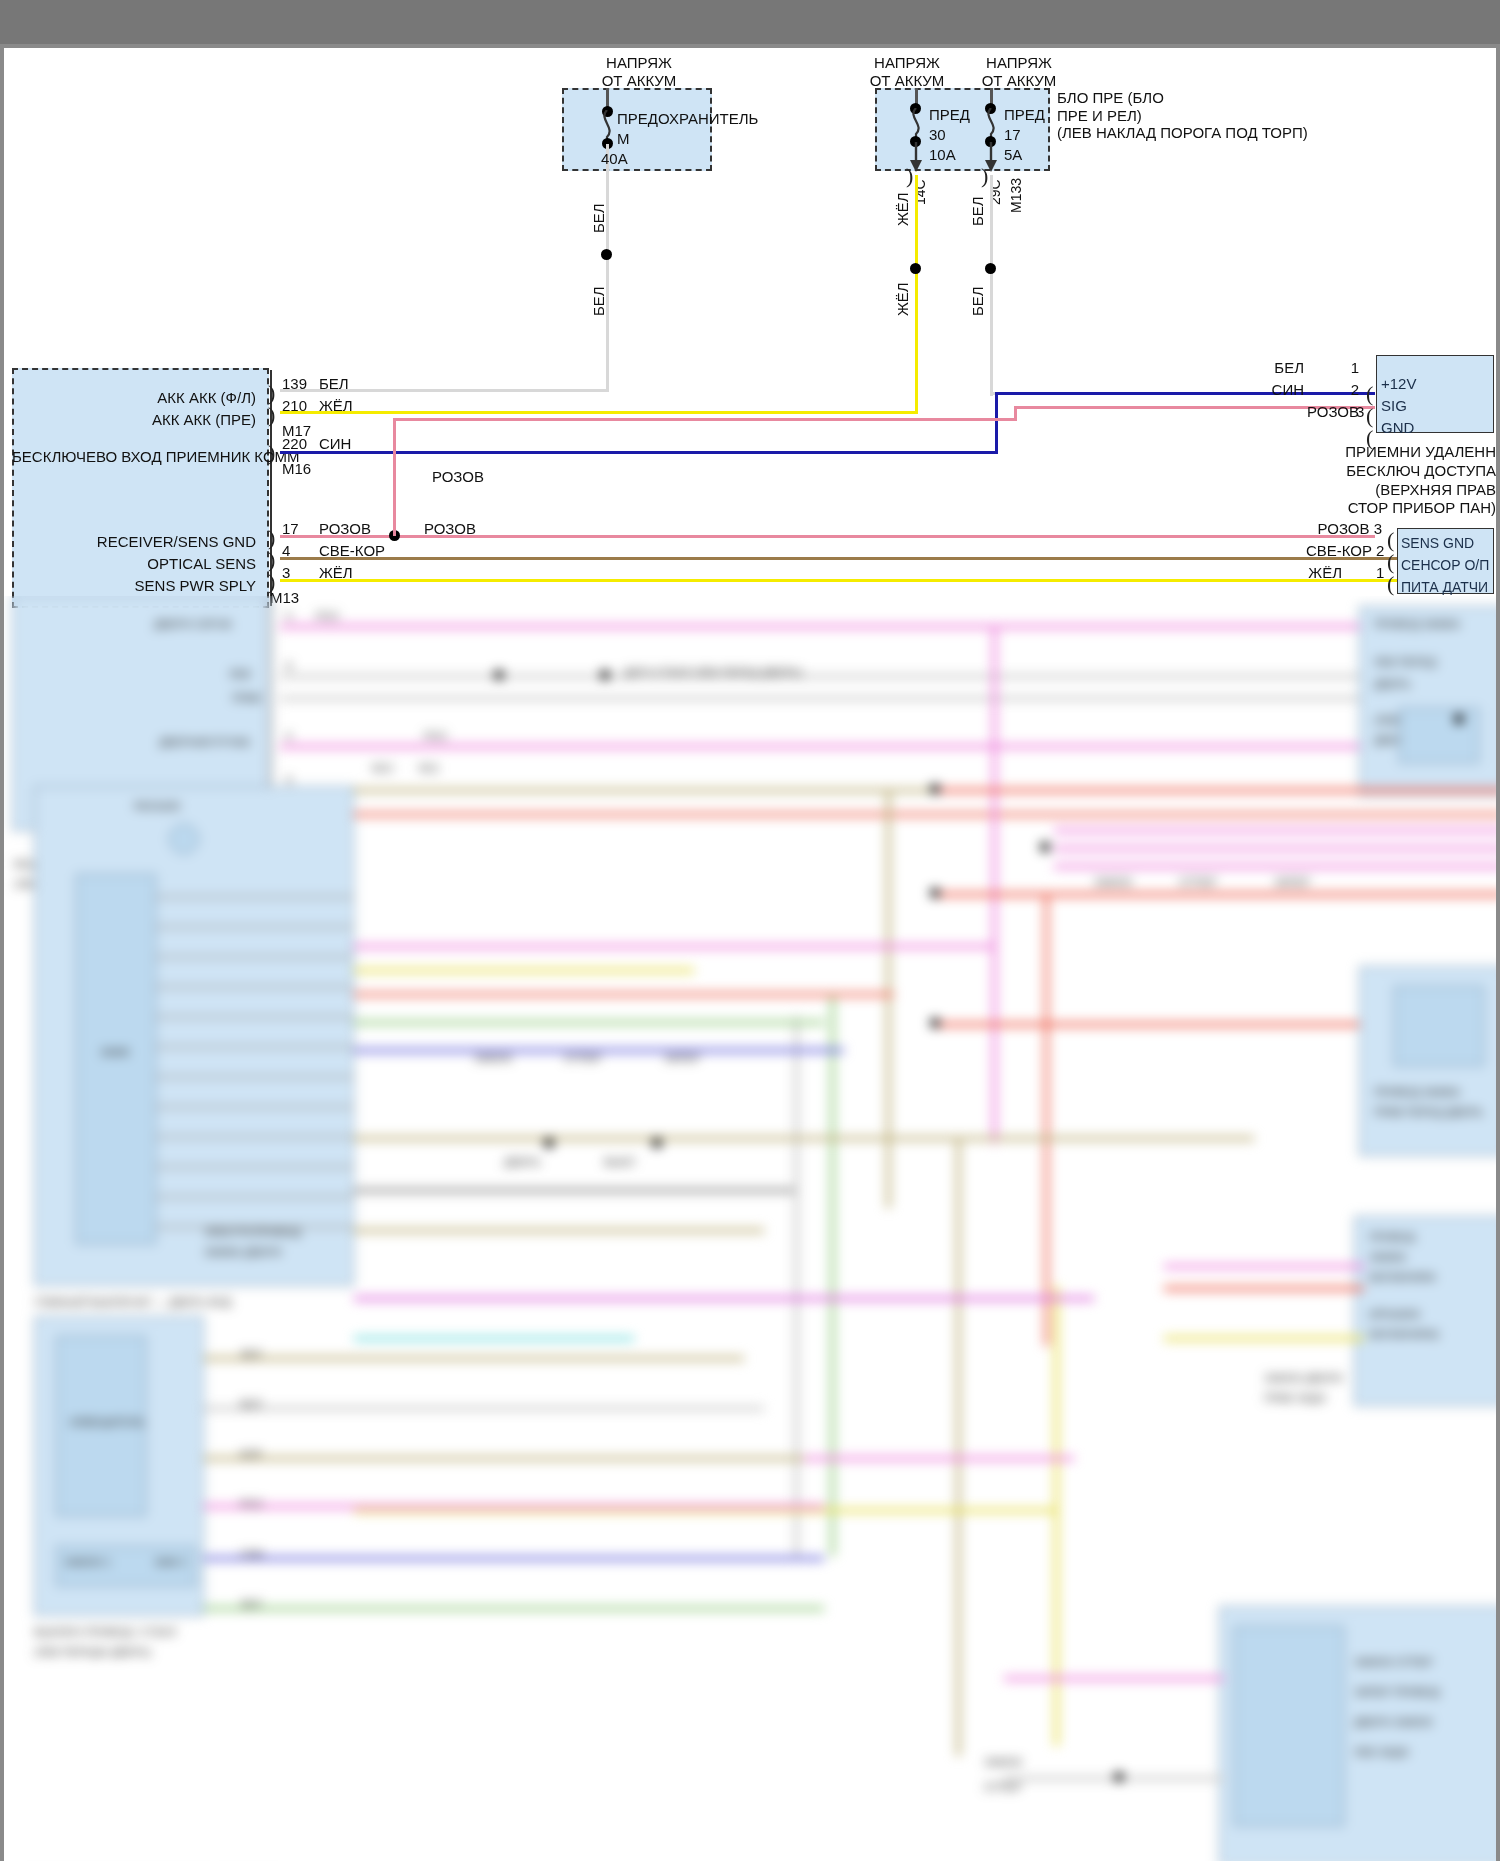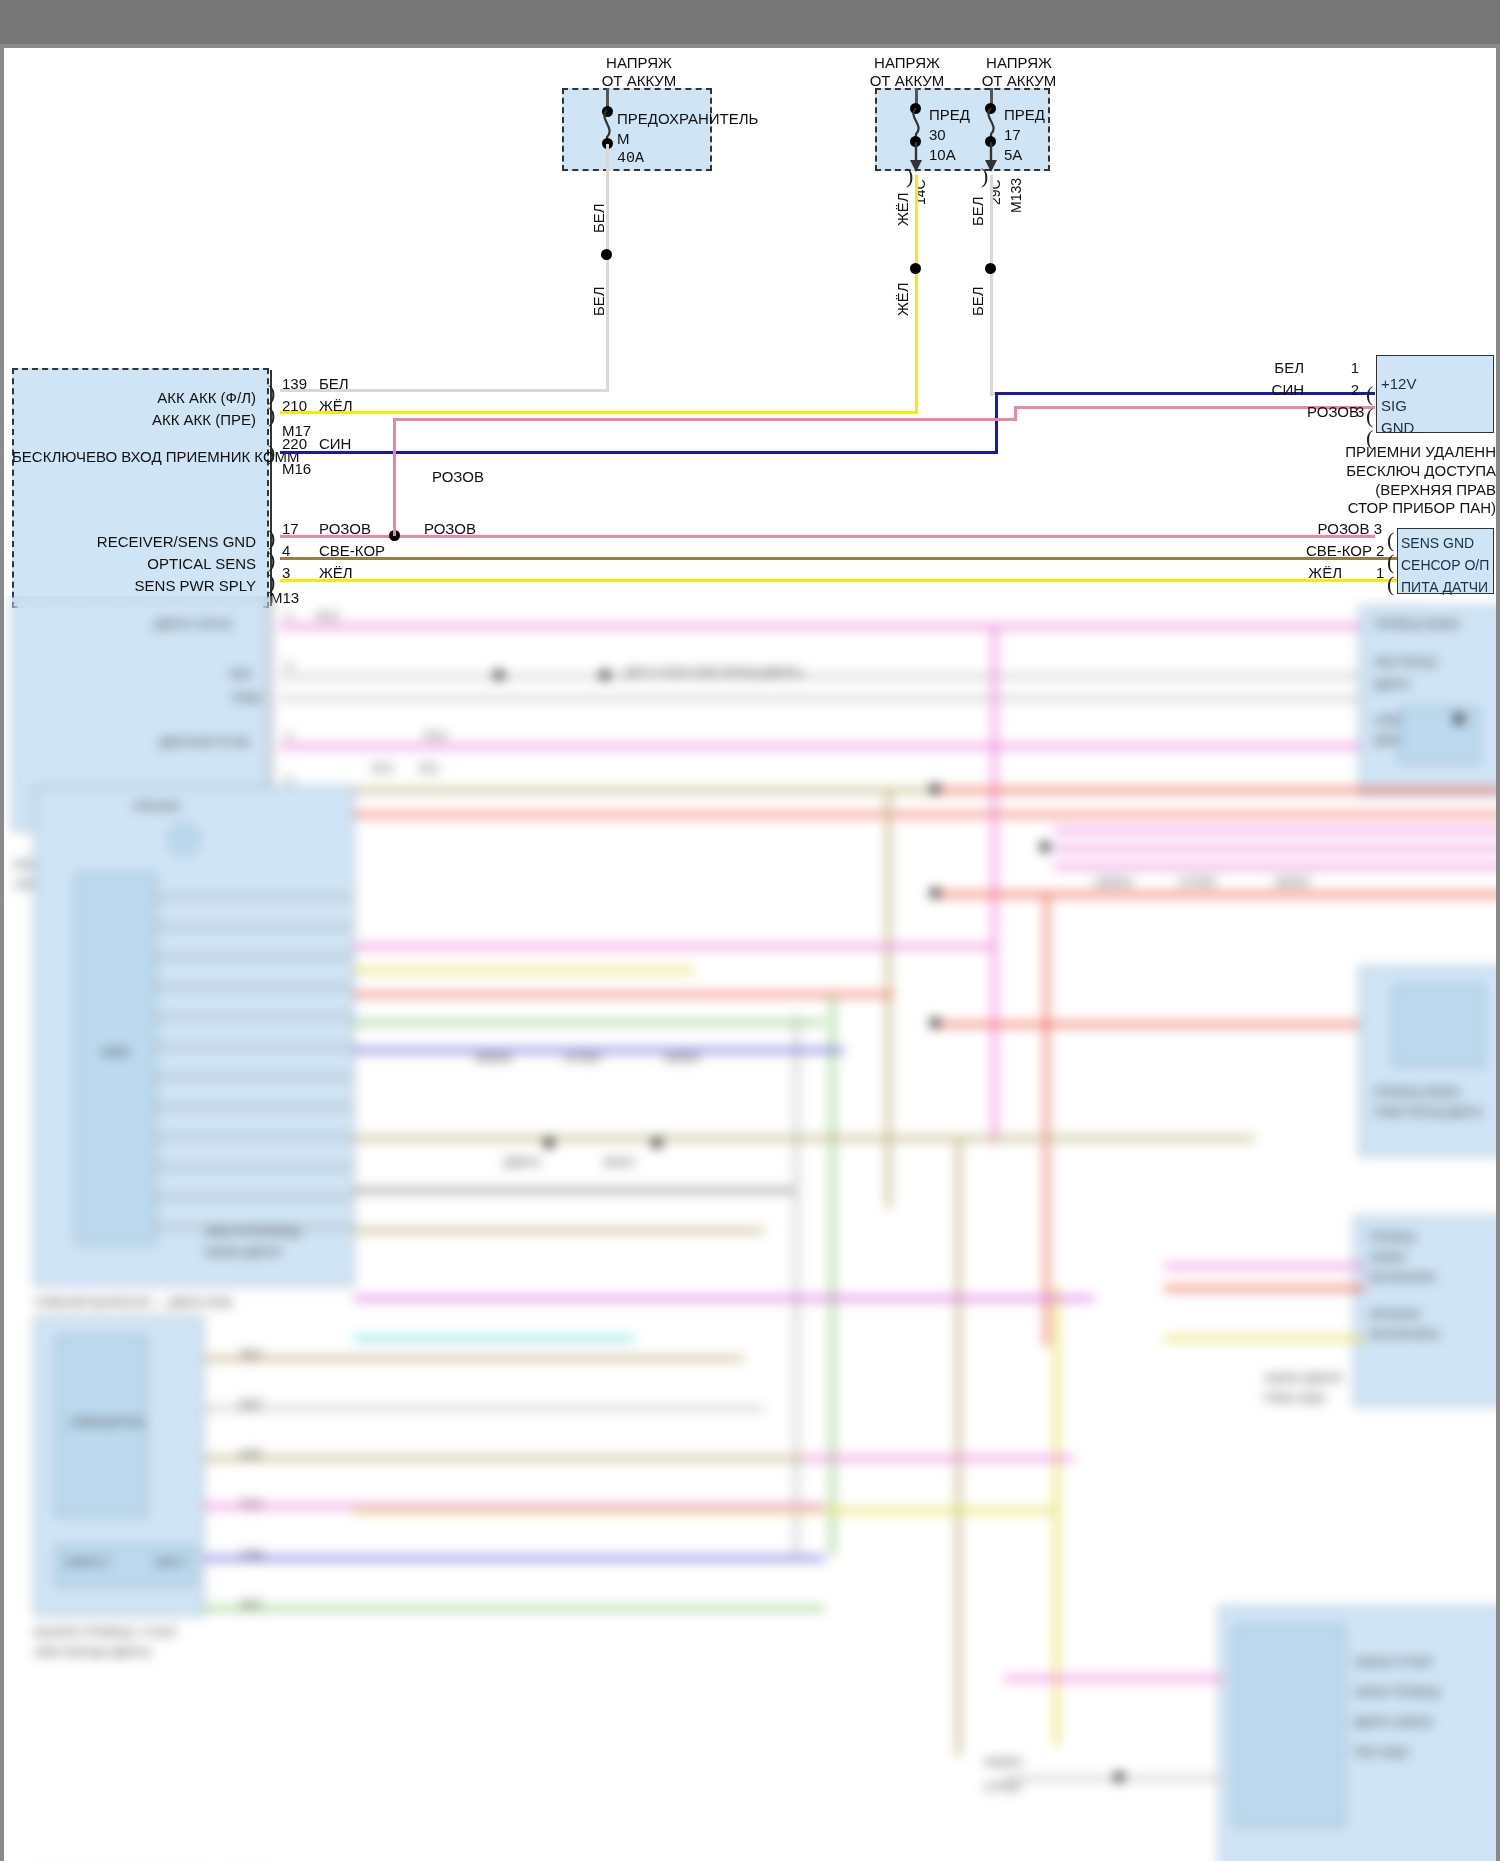--- a/index.html
+++ b/index.html
@@ -46,21 +46,21 @@
   <div class="box-dash" style="left:558px;top:40px;width:150px;height:83px;"></div>
   <div class="vw" style="left:602px;top:40px;height:23px;background:#555;"></div>
   <div class="dot" style="left:598px;top:58px;"></div>
   <svg class="abs" style="left:592px;top:62px;" width="22" height="36">
     <path d="M11 0 C 2 9, 20 18, 11 27 L 11 36" stroke="#333" stroke-width="2.2" fill="none"></path>
   </svg>
   <div class="dot" style="left:598px;top:90px;"></div>
   <div class="vw" style="left:602px;top:96px;height:180px;background:#d8d8d8;"></div>
   <div class="txt" style="left:613px;top:62px;">ПРЕДОХРАНИТЕЛЬ</div>
   <div class="txt" style="left:613px;top:82px;">М</div>
-  <div class="txt" style="left:613px;top:102px;font-family:Liberation Mono, monospace;">40A</div>
+  <div class="txt" style="left:597px;top:102px;">40A</div>
   <div class="vtxt" style="left:586px;top:185px;">БЕЛ</div>
   <div class="dot" style="left:597px;top:201px;"></div>
   <div class="vtxt" style="left:586px;top:268px;">БЕЛ</div>
 
   <div class="hw" style="left:276px;top:341px;width:328px;background:#d8d8d8;"></div>
   <div class="vw" style="left:602px;top:276px;height:68px;background:#d8d8d8;"></div>
 
   <div class="txt c" style="left:838px;top:6px;width:130px;">НАПРЯЖ
 ОТ АККУМ</div>
   <div class="txt c" style="left:950px;top:6px;width:130px;">НАПРЯЖ
@@ -88,20 +88,23 @@
   </svg>
   <div class="dot" style="left:981px;top:88px;"></div>
   <svg class="abs" style="left:978px;top:94px;" width="18" height="32">
     <path d="M9 0 L 9 24" stroke="#333" stroke-width="2.4" fill="none"></path>
     <path d="M3 18 L 9 30 L 15 18 Z" fill="#333"></path>
   </svg>
   <div class="txt" style="left:1000px;top:58px;">ПРЕД</div>
   <div class="txt" style="left:1000px;top:78px;">17</div>
   <div class="txt" style="left:1000px;top:98px;">5A</div>
 
+  <div class="txt" style="left:1053px;top:41px;">БЛО ПРЕ (БЛО
+ПРЕ И РЕЛ)
+(ЛЕВ НАКЛАД ПОРОГА ПОД ТОРП)</div>
 
   <div class="conn" style="left:902px;top:115px;">)</div>
   <div class="conn" style="left:977px;top:115px;">)</div>
 
   <div class="vtxt" style="left:890px;top:178px;">ЖЁЛ</div>
   <div class="vtxt" style="left:908px;top:157px;font-size:14px;">14C</div>
   <div class="vw" style="left:911px;top:127px;height:228px;background:#f5ec00;"></div>
   <div class="dot" style="left:906px;top:215px;"></div>
   <div class="vtxt" style="left:890px;top:268px;">ЖЁЛ</div>
   <div class="hw" style="left:276px;top:363px;width:638px;background:#f5ec00;"></div>

